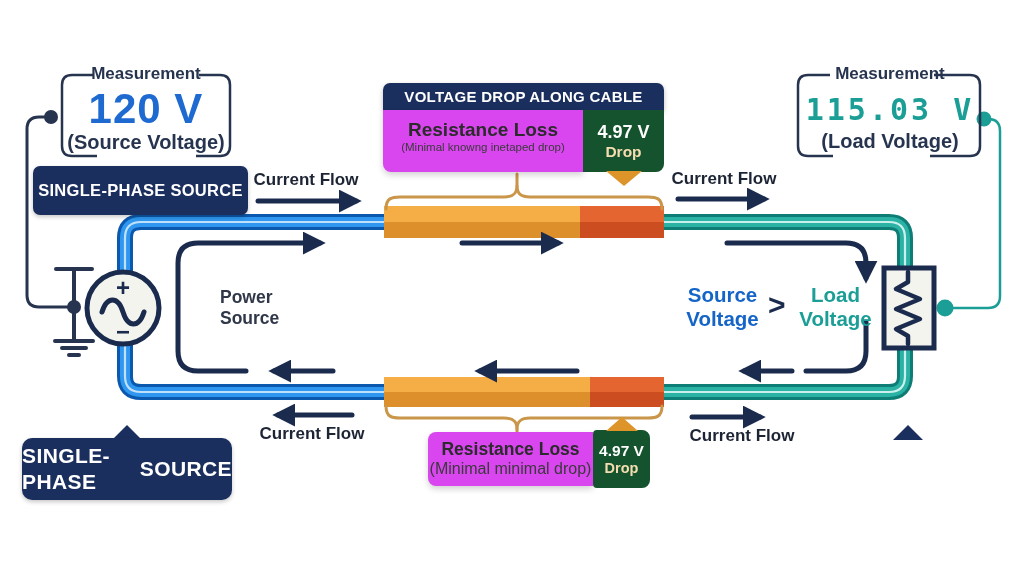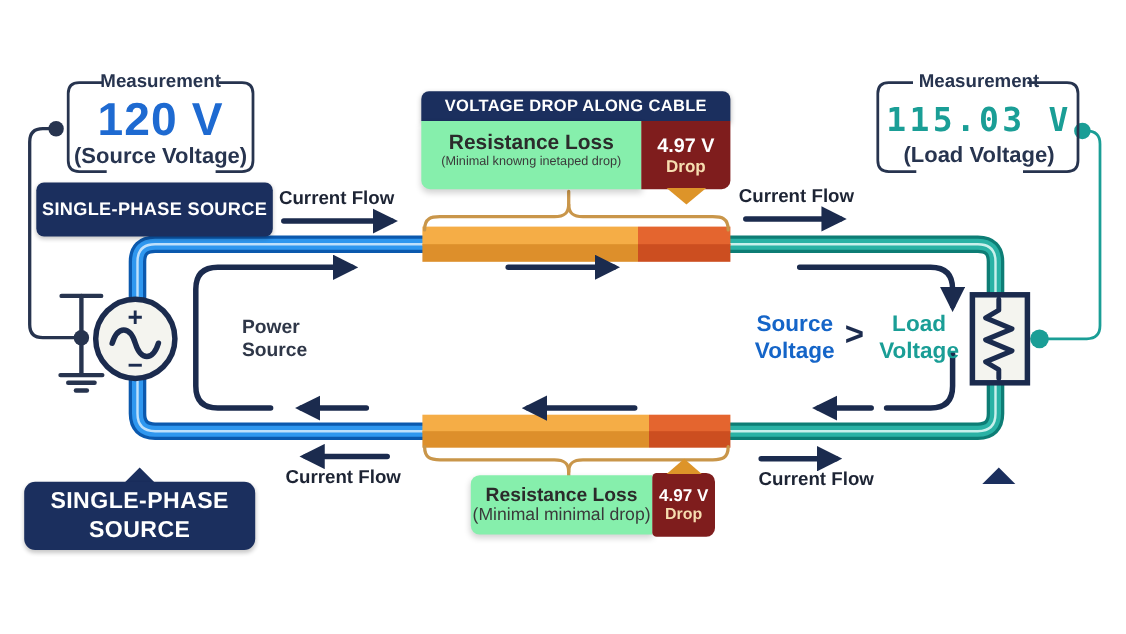--- a/index.html
+++ b/index.html
@@ -11,37 +11,37 @@
   
   .m-label{font-size:17px;font-weight:600;color:#27344f;}
   .m-value-src{font-size:42px;font-weight:bold;color:#1e6ad1;letter-spacing:1px;}
   .m-value-load{font-size:30px;font-weight:bold;color:#1a9e96;letter-spacing:3px;
                 font-family:"DejaVu Sans Mono",monospace;}
   .m-caption{font-size:20px;font-weight:600;color:#27344f;}
   
   .badge{background:#1b2f5e;color:#fff;font-weight:bold;border-radius:7px;
          box-shadow:0 2px 4px rgba(0,0,0,.22);display:flex;align-items:center;justify-content:center;}
   .badge-sm{font-size:16.5px;letter-spacing:.3px;}
-  .badge-lg{font-size:21px;letter-spacing:.4px;line-height:1.22;flex-direction:column;border-radius:10px;}
+  .badge-lg{font-size:21px;letter-spacing:.4px;line-height:1.22;flex-direction:row;border-radius:10px;}
   .tri-up{width:0;height:0;border-left:15px solid transparent;border-right:15px solid transparent;
           border-bottom:15px solid #1b2f5e;}
   .tri-down-orange{width:0;height:0;border-left:18px solid transparent;border-right:18px solid transparent;
           border-top:15px solid #dd9429;}
   .tri-up-orange{width:0;height:0;border-left:16px solid transparent;border-right:16px solid transparent;
           border-bottom:14px solid #dd9429;}
   
   .hdr{background:#1b2f5e;color:#fff;font-weight:bold;font-size:15px;letter-spacing:.3px;
        border-radius:7px 7px 0 0;display:flex;align-items:center;justify-content:center;
        box-shadow:0 2px 5px rgba(0,0,0,.25);}
-  .loss-box{background:#86efac;box-shadow:0 3px 6px rgba(0,0,0,.18);}
+  .loss-box{background:#d946ef;box-shadow:0 3px 6px rgba(0,0,0,.18);}
   .loss-title{font-size:19px;font-weight:600;color:#2b2b2b;}
   .loss-sub{font-size:11.5px;color:#3a3a3a;}
   .loss-title-sm{font-size:17.5px;font-weight:600;color:#2b2b2b;}
   .loss-sub-sm{font-size:16px;color:#3a3a3a;}
-  .tag{background:#7f1d1d;color:#fff;display:flex;flex-direction:column;align-items:center;justify-content:center;}
+  .tag{background:#14532d;color:#fff;display:flex;flex-direction:column;align-items:center;justify-content:center;}
   .tag-val{font-weight:bold;font-size:18px;color:#ffffff;}
   .tag-lbl{font-size:15.5px;color:#f6ddb0;font-weight:600;}
   
   .flow{font-size:17px;font-weight:600;color:#1d2434;}
   
   .ps-label{font-size:17.5px;font-weight:600;color:#2f3748;line-height:1.2;}
   .cmp-src{font-size:20.5px;font-weight:bold;color:#1565c8;line-height:1.15;}
   .cmp-op{font-size:30px;font-weight:bold;color:#1b2b4e;}
   .cmp-load{font-size:20.5px;font-weight:bold;color:#1a9e96;line-height:1.15;}
 </style>

